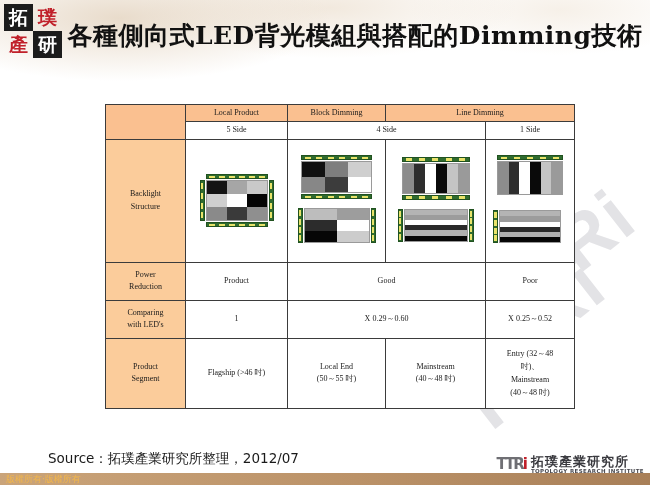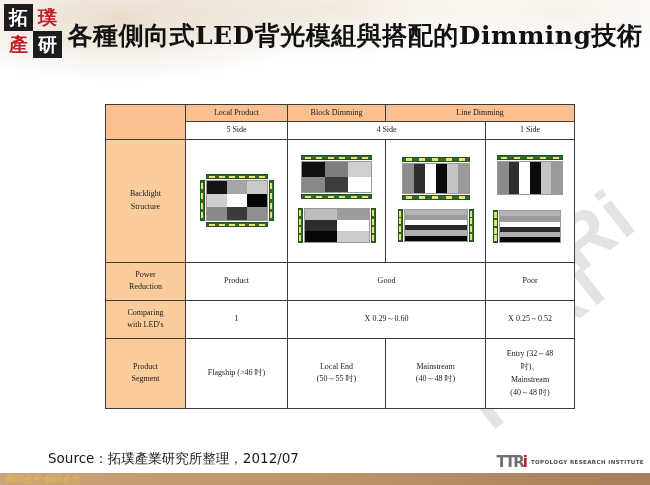--- a/index.html
+++ b/index.html
@@ -409,19 +409,20 @@
         <div>吋)、</div>
         <div>Mainstream</div>
         <div>(40～48 吋)</div>
       </td>
     </tr>
   </tbody>
 </table>
 
 <div class="srcline">Source：拓璞產業研究所整理，2012/07</div>
 <div class="botbar"></div>
-<div class="copy">翻印必究‧翻印必究</div>
+<div class="copy">版權所有‧版權所有</div>
 <div class="tri">
   <div class="tri-mark">TTR<b>i</b></div>
   <div class="tri-txt">
+    <div class="tri-cn">拓璞產業研究所</div>
     <div class="tri-en">TOPOLOGY RESEARCH INSTITUTE</div>
   </div>
 </div>
 
 </body></html>

